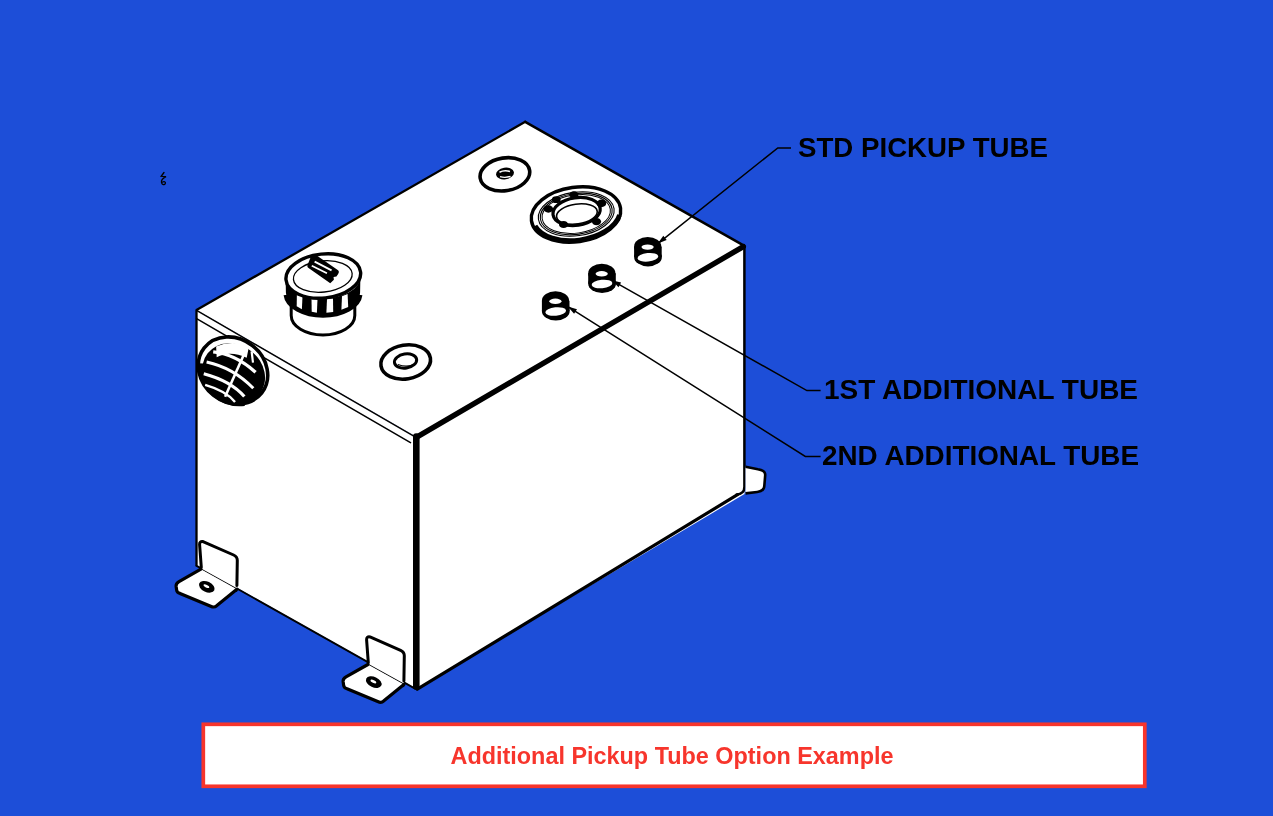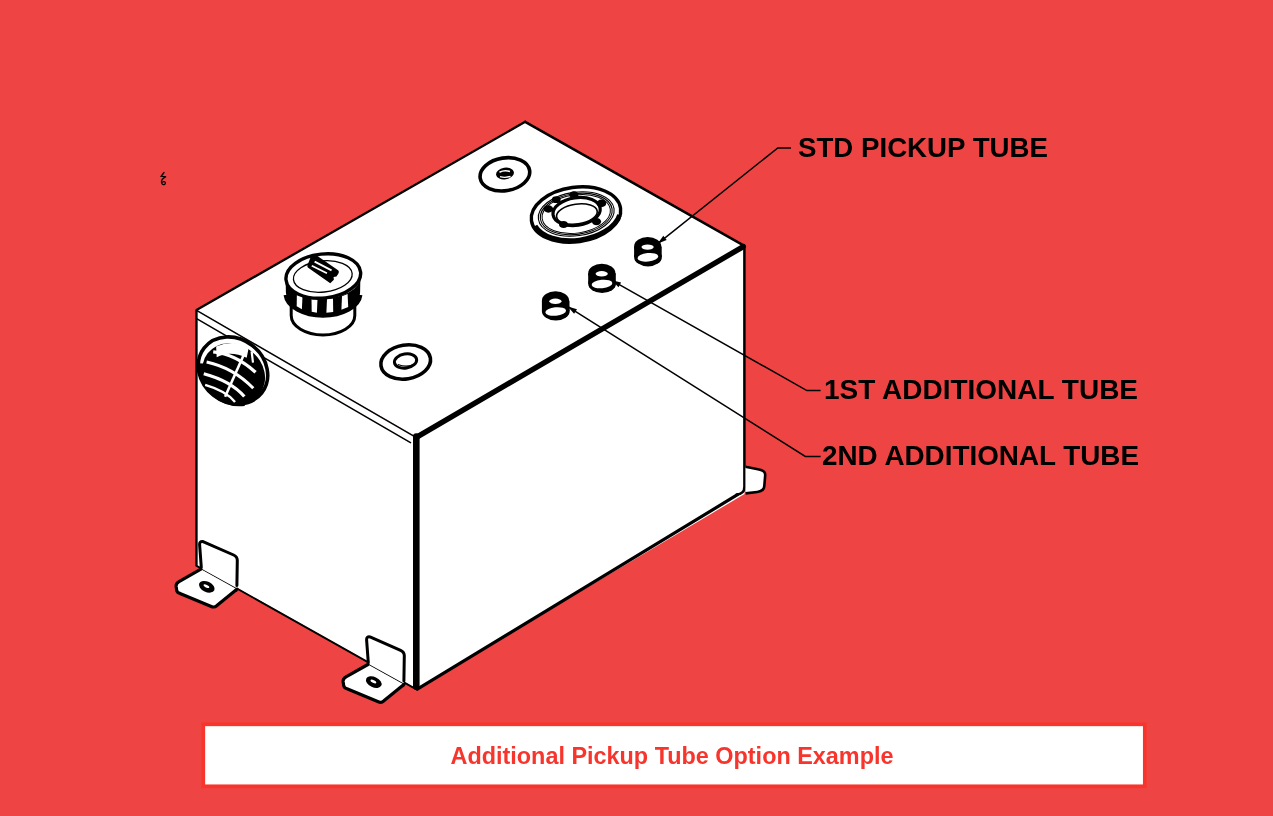--- a/index.html
+++ b/index.html
@@ -1,16 +1,16 @@
 <!DOCTYPE html>
 <html><head>
 <meta charset="utf-8">
 <style>
   html,body{margin:0;padding:0;background:#fff;}
-  #page{position:relative;width:1273px;height:816px;background:#ef4444;overflow:hidden;}
+  #page{position:relative;width:1273px;height:816px;background:#1d4ed8;overflow:hidden;}
   svg{position:absolute;left:0;top:0;}
   text{font-family:"Liberation Sans",sans-serif;font-weight:bold;}
 </style>
 </head>
 <body>
 <div id="page">
 <svg width="1273" height="816" viewBox="0 0 1273 816">
 
   <g fill="#fff" stroke="none">
     <polygon points="525.2,121.8 196.5,310 416.5,437 744.5,246"></polygon>

